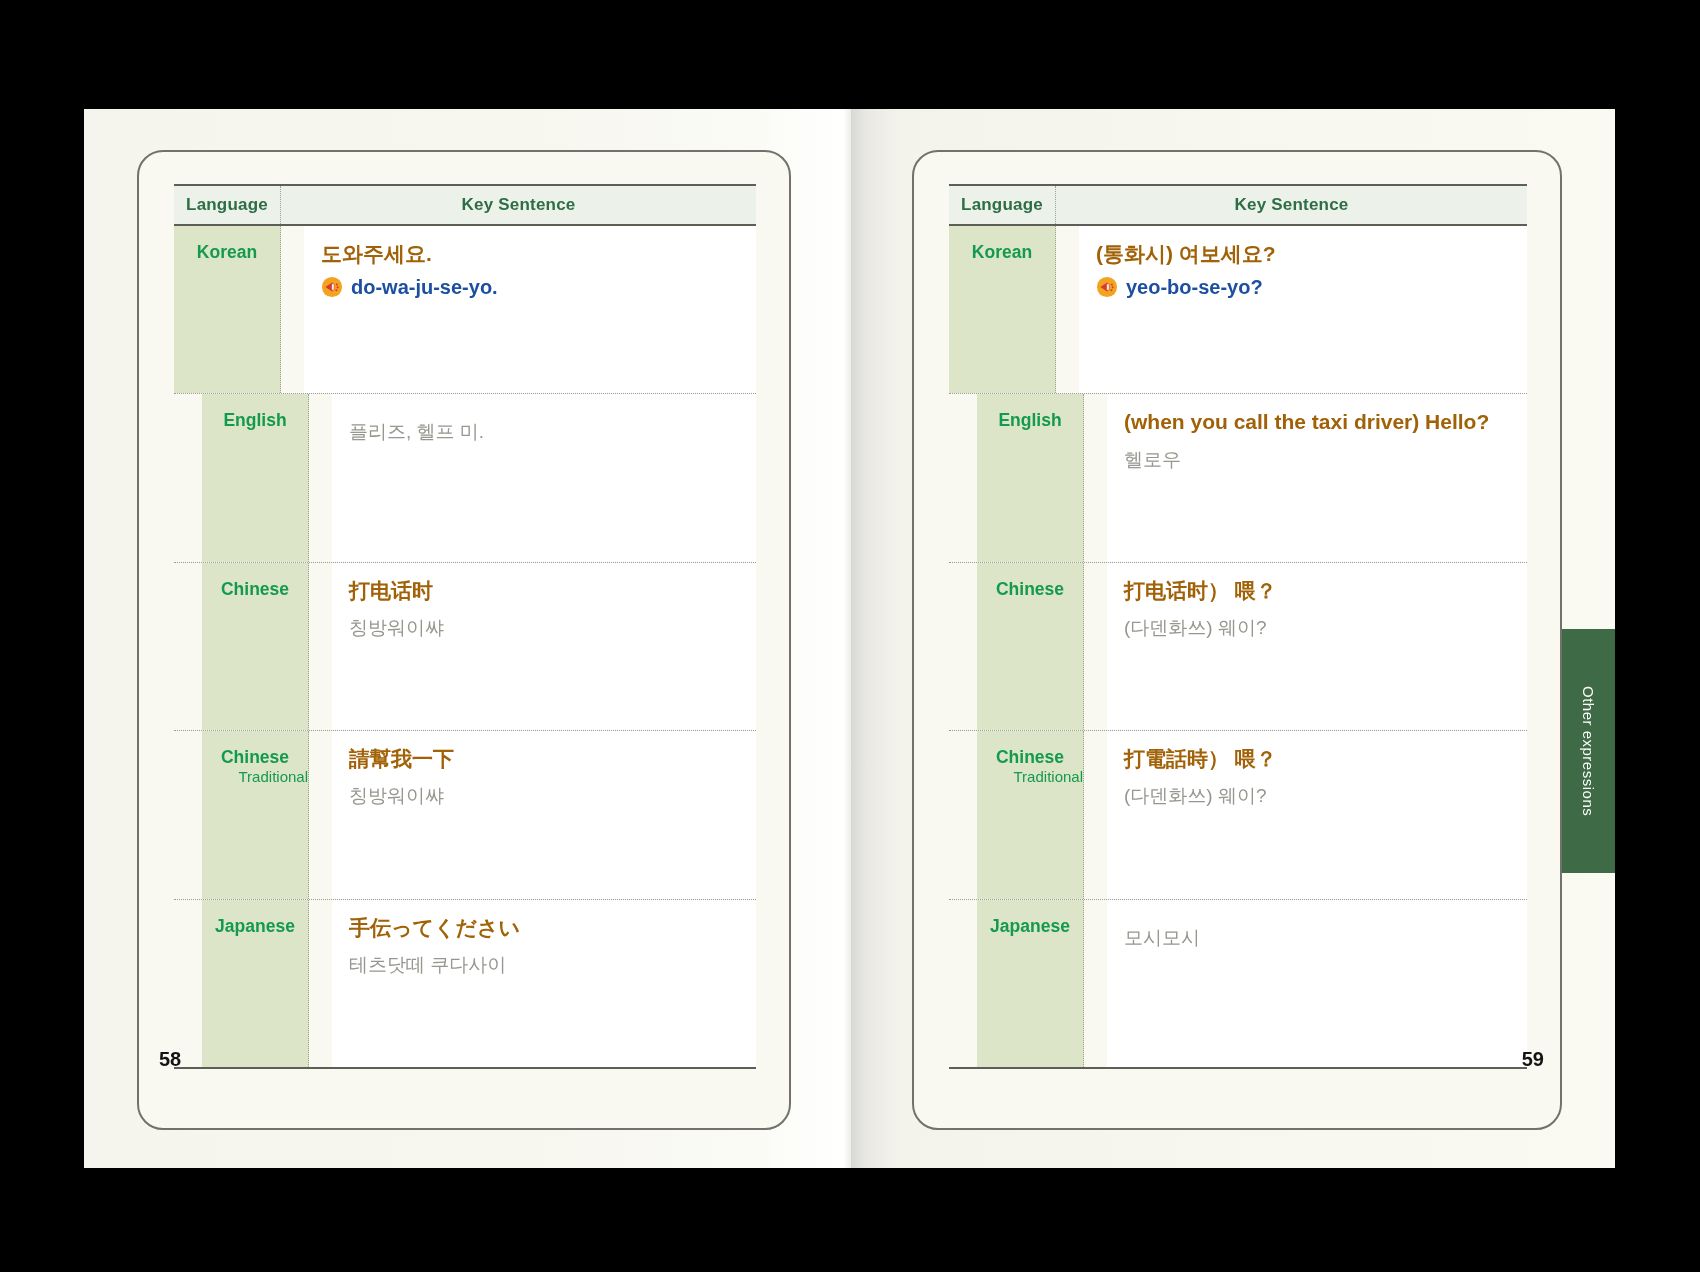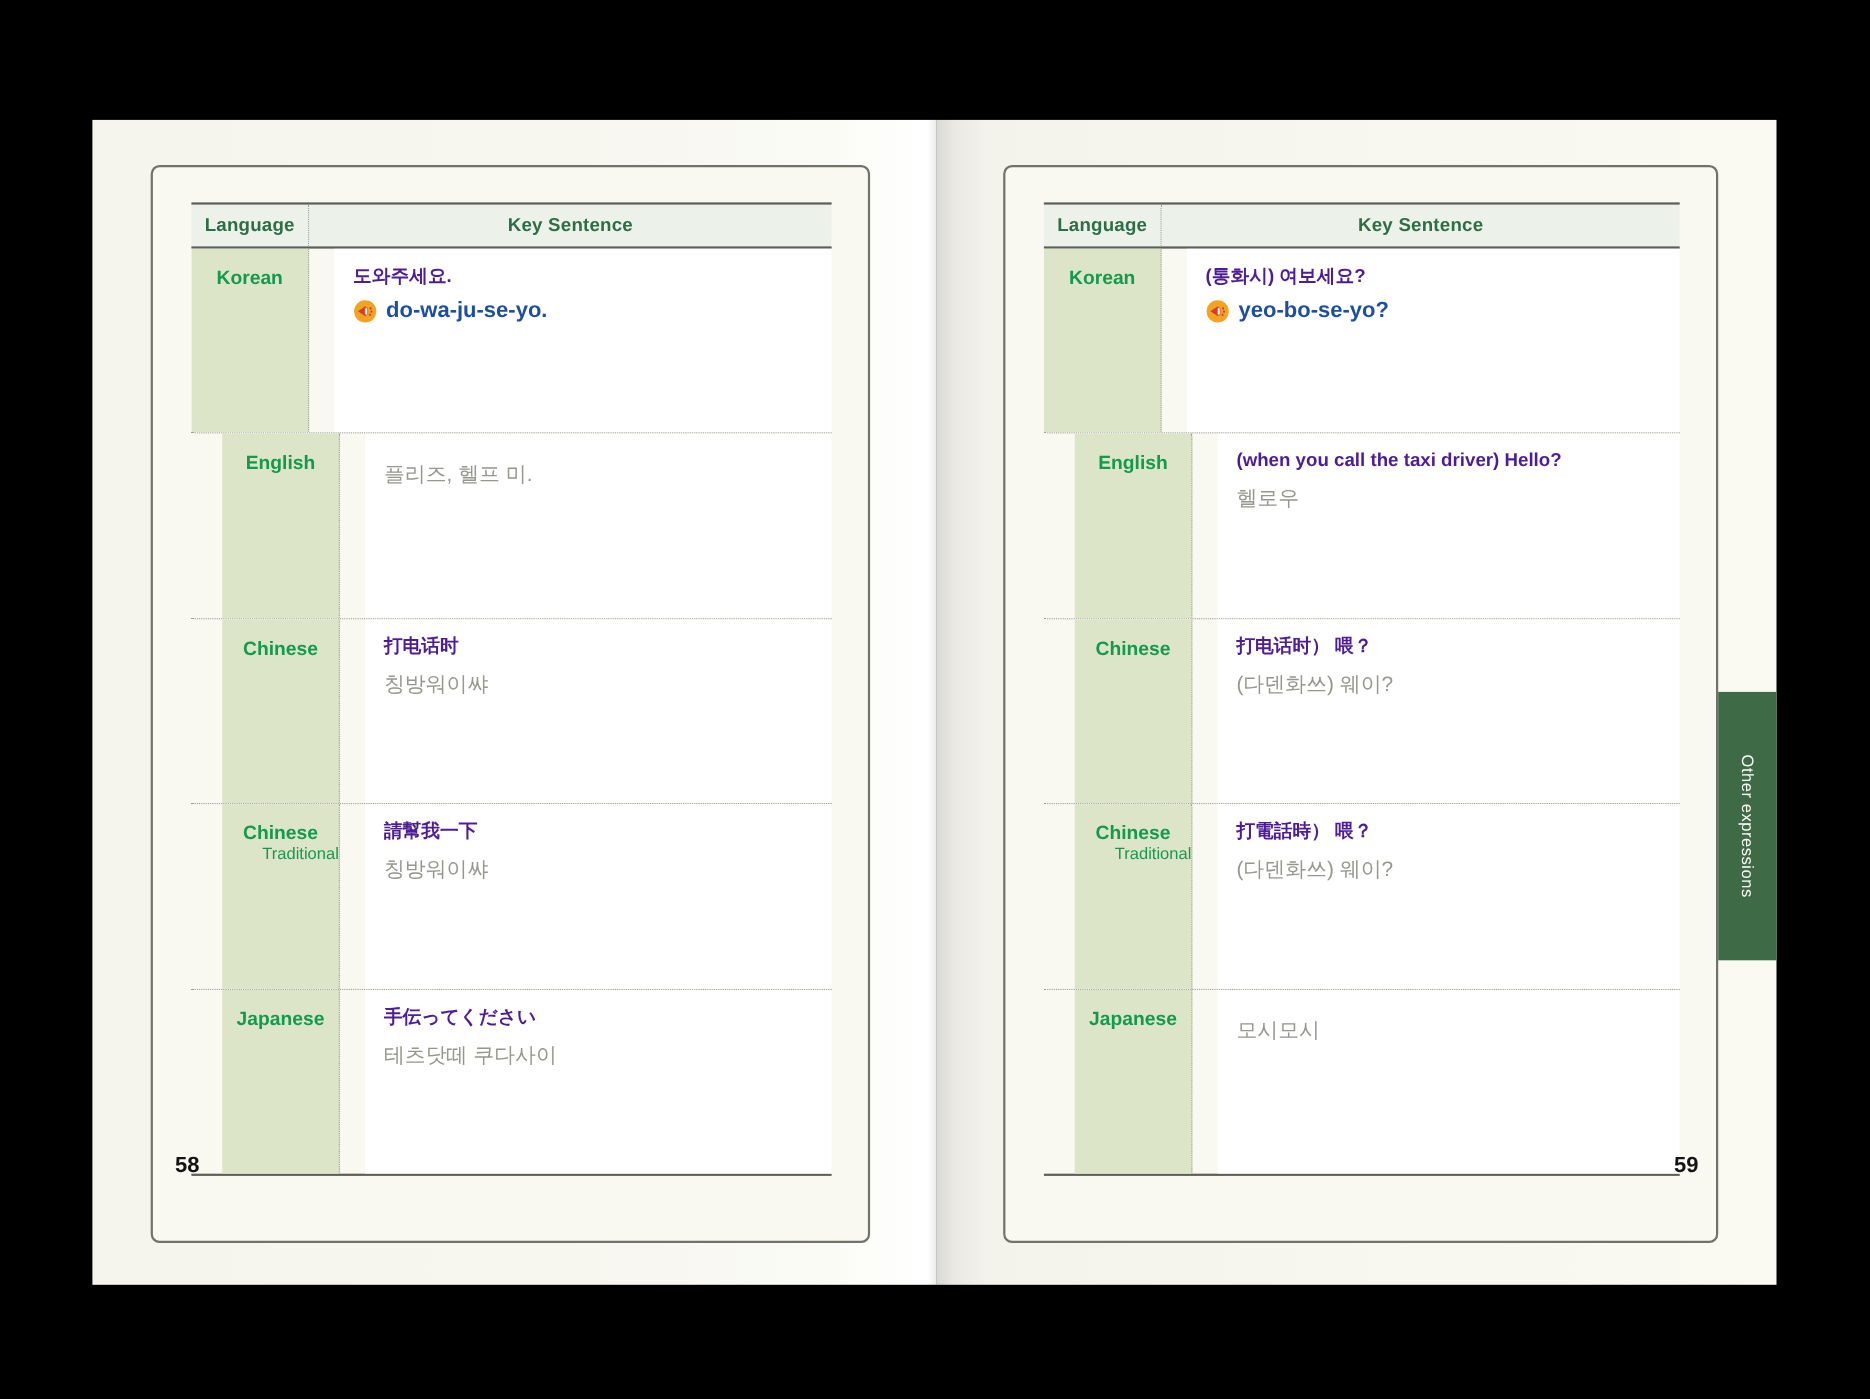--- a/index.html
+++ b/index.html
@@ -4,42 +4,42 @@
 <style>
   html,body{margin:0;padding:0;background:#000;}
   .stage{position:relative;width:1700px;height:1272px;background:#000;overflow:hidden;
          font-family:"Liberation Sans","DejaVu Sans",sans-serif;}
   .paper{position:absolute;left:84px;top:109px;width:1531px;height:1059px;}
   .page{position:absolute;top:0;height:100%;}
   .page-left{left:0;width:767px;
     background:linear-gradient(to right,#f5f4ed 0%,#f7f6ef 60%,#fbfbf6 88%,#ffffff 99%,#ececea 100%);}
   .page-right{left:767px;width:764px;
     background:linear-gradient(to right,#d8d8d6 0%,#e9e8e3 2%,#f3f2eb 6%,#f7f6ef 50%,#faf9f2 100%);}
-  .card{position:absolute;top:41px;height:980px;border:2px solid #72726a;border-radius:8px;
+  .card{position:absolute;top:41px;height:980px;border:2px solid #72726a;border-radius:26px;
         background:#faf9f1;box-sizing:border-box;}
   .card-left{left:53px;width:654px;}
   .card-right{left:61px;width:650px;}
   .ptable{position:absolute;left:35px;right:33px;top:32px;}
   .thead{display:flex;height:38px;background:#ecf2e9;border-top:2px solid #5e5e57;
          border-bottom:2px solid #5e5e57;box-sizing:content-box;}
   .th{display:flex;align-items:center;justify-content:center;font-weight:bold;font-size:17px;
       color:#2e6e46;letter-spacing:.2px;}
   .th-lang{width:107px;border-right:1px dotted #9aa590;box-sizing:border-box;}
   .th-key{flex:1;}
   .tbody{border-bottom:2px solid #5e5e57;}
   .row{display:flex;height:167.4px;overflow:hidden;gap:23px;}
   .row + .row{border-top:1px dotted #9c9c96;padding-left:28px;}
   .lang-cell{width:107px;background:#dde5c8;border-right:1px dotted #9aa590;box-sizing:border-box;
              text-align:center;padding-top:16px;}
   .lang-label{font-size:17.5px;font-weight:bold;color:#149a4e;line-height:1.2;}
   .lang-sub{font-size:15px;color:#149a4e;line-height:1.25;text-align:right;}
   .key-cell{flex:1;background:#ffffff;padding:14px 16px 0 17px;}
-  .main{font-size:17px;font-weight:bold;color:#4c1d95;line-height:1.3;}
+  .main{font-size:21px;font-weight:bold;color:#a16207;line-height:1.3;}
   .sub{font-size:19px;color:#97978f;margin-top:12px;line-height:1.3;}
-  .sub-roman{display:flex;align-items:flex-end;gap:8px;margin-top:9px;}
+  .sub-roman{display:flex;align-items:flex-start;gap:8px;margin-top:9px;}
   .sub-roman .rtext{font-size:20px;font-weight:bold;color:#1d4fa1;}
   .audio-icon{width:22px;height:22px;display:inline-block;flex:0 0 auto;}
   .pagenum{position:absolute;font-size:20px;font-weight:bold;color:#141414;top:896px;}
   .pagenum-left{left:20px;}
   .pagenum-right{right:16px;}
   .side-tab{position:absolute;left:1478px;top:520px;width:53px;height:244px;background:#3e6b46;
             display:flex;align-items:center;justify-content:center;}
   .side-tab span{writing-mode:vertical-rl;color:#fdfdfb;font-size:15px;letter-spacing:.5px;}
 </style>
 </head>

